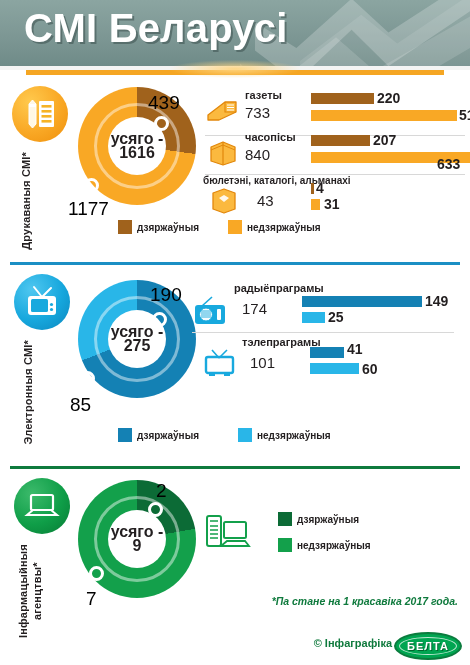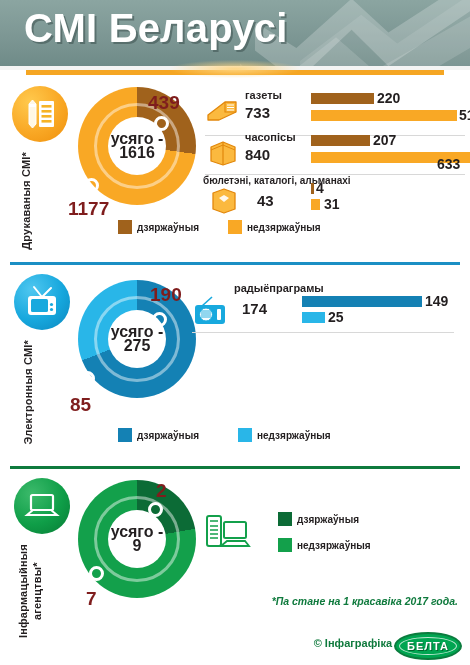--- a/index.html
+++ b/index.html
@@ -92,28 +92,28 @@
   .donut .innerring{
     position:absolute;left:50%;top:50%;transform:translate(-50%,-50%);
     width:86px;height:86px;border-radius:50%;
     border:3px solid rgba(255,255,255,.45);
     box-sizing:border-box;
   }
   .marker{
     position:absolute;width:15px;height:15px;border-radius:50%;
     background:transparent;border:3px solid #ffffff;box-sizing:border-box;
   }
-  .dval{position:absolute;font-size:19px;font-weight:bold;color:#7f1d1d;white-space:nowrap;text-align:right;}
+  .dval{position:absolute;font-size:19px;font-weight:normal;color:#000000;white-space:nowrap;text-align:right;}
 
   
   .rowblock{position:absolute;}
   .rowdiv{position:absolute;height:1px;background:#d8d8d8;}
   .ricon{position:absolute;width:34px;height:30px;}
   .rname{position:absolute;font-size:11px;font-weight:bold;color:#231f20;white-space:nowrap;}
-  .rtot{position:absolute;font-size:15px;font-weight:bold;color:#231f20;}
+  .rtot{position:absolute;font-size:15px;font-weight:normal;color:#231f20;}
   .bar{position:absolute;height:11px;}
   .bval{position:absolute;font-size:14px;font-weight:bold;color:#231f20;white-space:nowrap;}
 
   
   .legend{position:absolute;display:flex;align-items:center;gap:5px;}
   .legend .sw{width:14px;height:14px;display:inline-block;}
   .legend .lt{font-size:10px;font-weight:bold;color:#231f20;white-space:nowrap;}
 
   
   .foot{
@@ -284,20 +284,35 @@
       </div>
       <div class="rname" style="left:42px;top:0px;">радыёпраграмы</div>
       <div class="rtot" style="left:50px;top:18px;">174</div>
       <div class="bar" style="left:110px;top:14px;width:120px;background:#1481b4;"></div>
       <div class="bval" style="left:233px;top:11px;">149</div>
       <div class="bar" style="left:110px;top:30px;width:23px;background:#29b6e8;"></div>
       <div class="bval" style="left:136px;top:27px;">25</div>
       <div class="rowdiv" style="left:0;top:50px;width:262px;"></div>
     </div>
 
+    <div class="rowblock" style="left:200px;top:70px;width:262px;height:50px;">
+      <div class="ricon" style="left:2px;top:12px;">
+        <svg width="36" height="30" viewBox="0 0 36 30" aria-hidden="true">
+          <path d="M17 10 L10 2 M17 10 L25 2" stroke="#18a9de" stroke-width="1.6" fill="none"></path>
+          <rect x="4" y="9" width="27" height="16" rx="2" fill="none" stroke="#18a9de" stroke-width="2.4"></rect>
+          <path d="M7 27 h6 M22 27 h6" stroke="#18a9de" stroke-width="2.2"></path>
+        </svg>
+      </div>
+      <div class="rname" style="left:42px;top:0px;">тэлепраграмы</div>
+      <div class="rtot" style="left:50px;top:18px;">101</div>
+      <div class="bar" style="left:110px;top:11px;width:34px;background:#1481b4;"></div>
+      <div class="bval" style="left:147px;top:5px;">41</div>
+      <div class="bar" style="left:110px;top:27px;width:49px;background:#29b6e8;"></div>
+      <div class="bval" style="left:162px;top:25px;">60</div>
+    </div>
 
     <div class="legend" style="left:118px;top:162px;">
       <span class="sw" style="background:#1481b4;"></span>
       <span class="lt">дзяржаўныя</span>
     </div>
     <div class="legend" style="left:238px;top:162px;">
       <span class="sw" style="background:#29b6e8;"></span>
       <span class="lt">недзяржаўныя</span>
     </div>
   </div>

